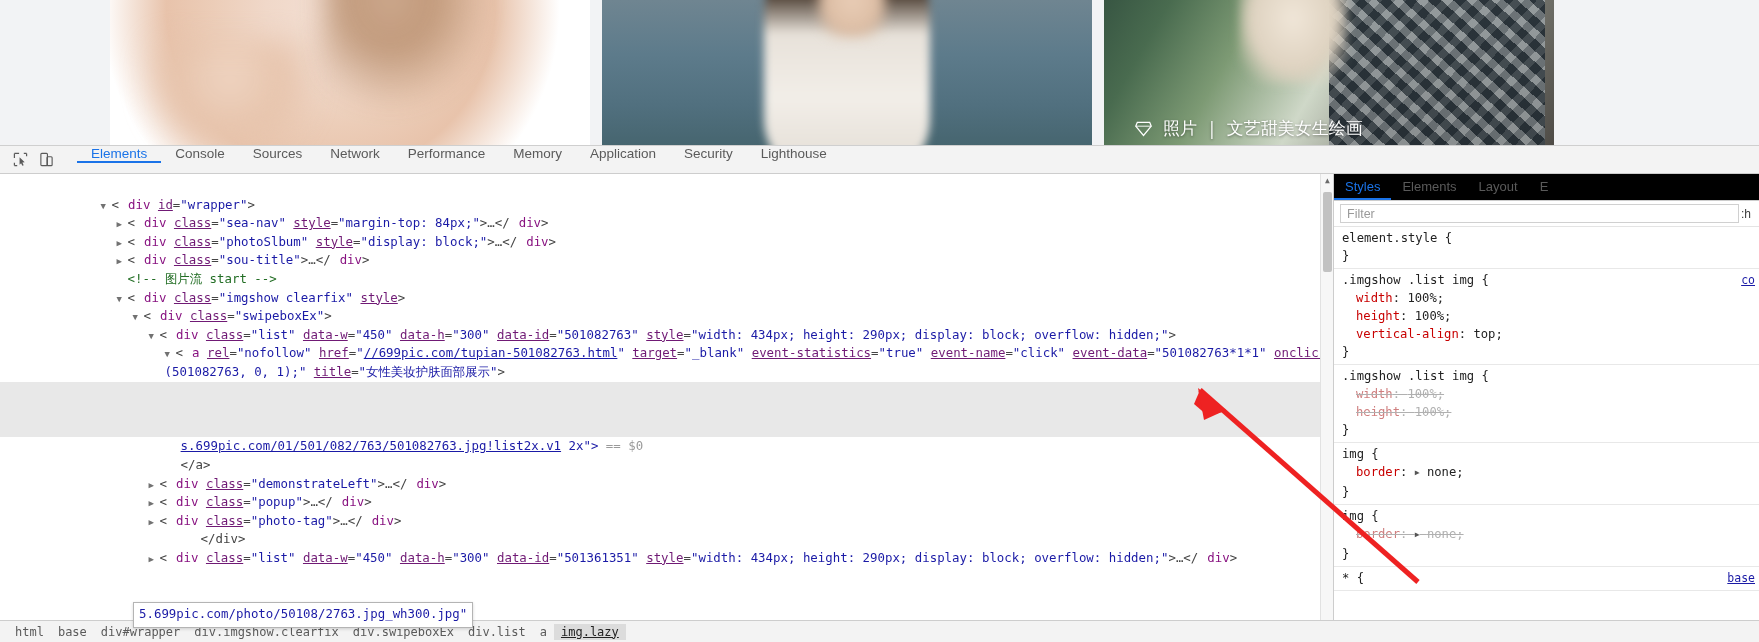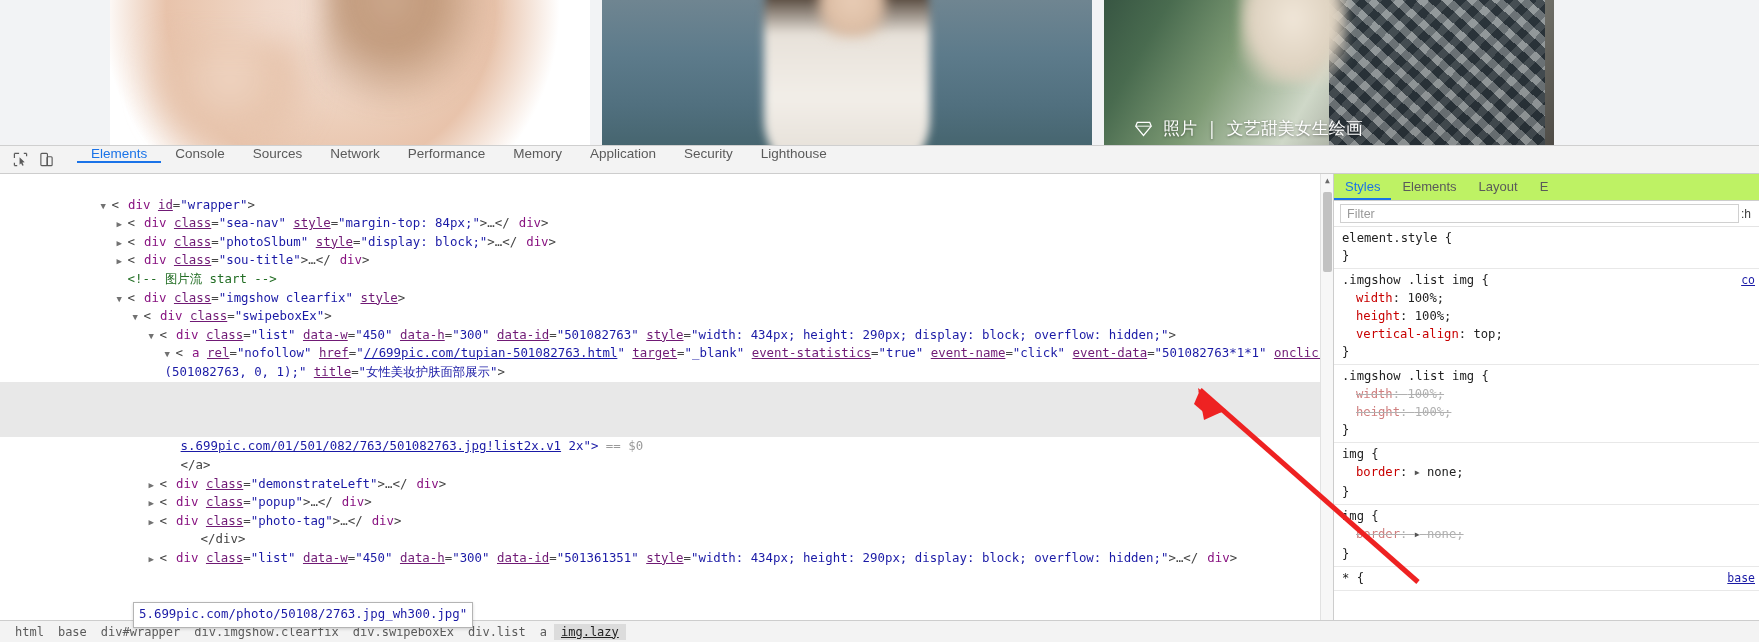--- a/index.html
+++ b/index.html
@@ -144,21 +144,21 @@
     background: #fff; border: 1px solid #b4b4b4; box-shadow: 0 1px 3px rgba(0,0,0,.16);
     padding: 2px 5px 3px 5px; white-space: pre;
     font-family: "DejaVu Sans Mono", "Liberation Mono", monospace; font-size: 12.4px; color: #1a1aa6;
   }
 
   
   .styles-pane {
     flex: 1; min-width: 0; border-left: 1px solid #cdcdcd;
     display: flex; flex-direction: column; background: #fff;
   }
-  .st-tabs { height: 27px; display: flex; align-items: stretch; border-bottom: 1px solid #cdcdcd; background: #bef264; }
+  .st-tabs { height: 27px; display: flex; align-items: stretch; border-bottom: 1px solid #cdcdcd; background: #000000; }
   .st-tab { display:flex; align-items:center; padding: 0 11px; font-size: 13px; color: #5a5a5a; cursor: pointer; border-bottom: 2px solid transparent; white-space: nowrap; }
   .st-tab.active { color: #1a73e8; border-bottom-color: #1a73e8; }
   .st-filterbar { height: 26px; display: flex; align-items: center; gap: 2px; padding: 0 6px; border-bottom: 1px solid #e4e4e4; }
   .st-filter {
     flex: 1; height: 19px; border: 1px solid #d0d0d0; background: #fff;
     font-size: 12.5px; color: #9a9a9a; padding: 0 6px; line-height: 19px;
     font-family: "Liberation Sans", sans-serif;
   }
   .st-hov { font-size: 12px; color: #3c3c3c; white-space: nowrap; padding-right: 2px; }
   .st-rules { flex: 1; overflow: hidden; font-family: "DejaVu Sans Mono","Liberation Mono", monospace; font-size: 12.2px; line-height: 18px; color: #222; }

